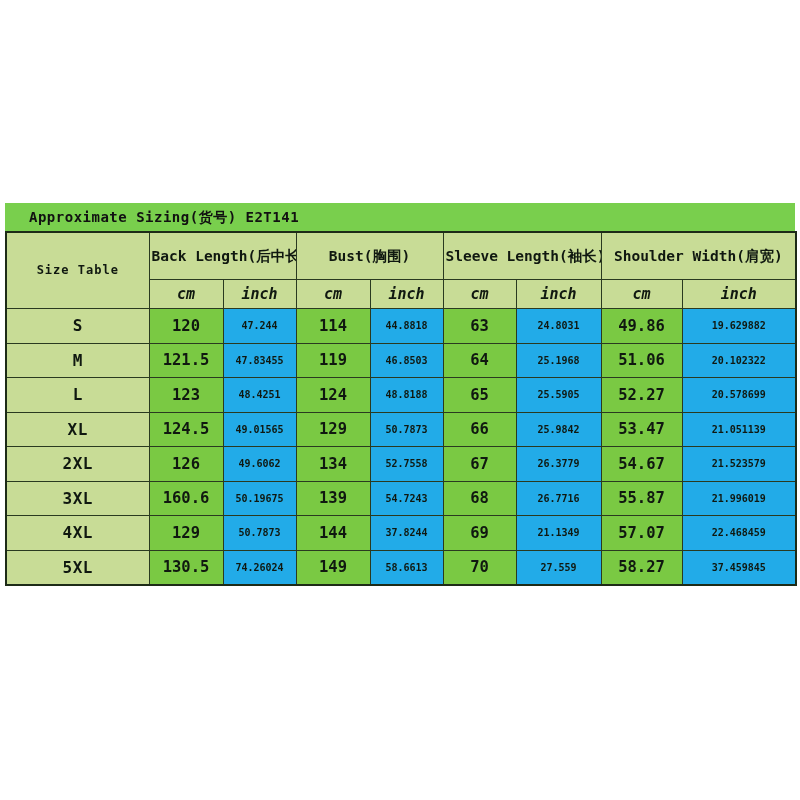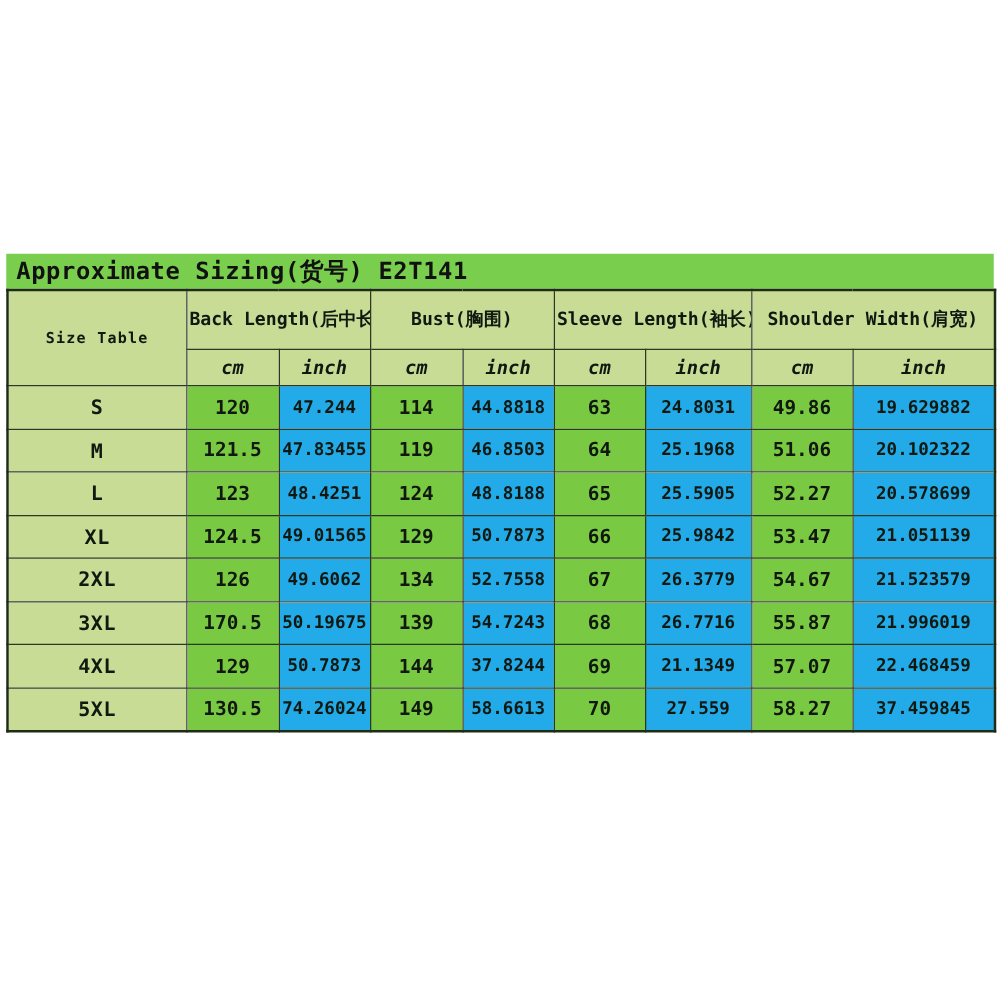--- a/index.html
+++ b/index.html
@@ -19,25 +19,25 @@
     position: absolute;
     left: 5px;
     top: 203px;
     width: 790px;
   }
 
   .title-band {
     background: #79cf4d;
     height: 28px;
     line-height: 28px;
-    padding-left: 8px;
+    padding-left: 24px;
     box-sizing: border-box;
     font-family: "DejaVu Sans Mono", monospace;
     font-weight: bold;
-    font-size: 19px;
+    font-size: 14px;
     color: #111111;
     letter-spacing: 0.5px;
     white-space: nowrap;
     overflow: hidden;
   }
 
   table.size-table {
     border-collapse: collapse;
     width: 790px;
     table-layout: fixed;
@@ -89,21 +89,21 @@
   .cm-cell {
     background: #7ac943;
     font-family: "DejaVu Serif", serif;
     font-size: 15.5px;
   }
 
   
   .inch-cell {
     background: #22abe8;
     font-family: "DejaVu Serif", serif;
-    font-size: 14px;
+    font-size: 10px;
   }
 
   tr.data-row td {
     height: 33.5px;
   }
 
   
   col.c-label  { width: 143px; }
   col.c-cm     { width: 74px;  }
   col.c-inch   { width: 73px;  }
@@ -203,21 +203,21 @@
           <td class="inch-cell">49.6062</td>
           <td class="cm-cell">134</td>
           <td class="inch-cell">52.7558</td>
           <td class="cm-cell">67</td>
           <td class="inch-cell">26.3779</td>
           <td class="cm-cell">54.67</td>
           <td class="inch-cell">21.523579</td>
         </tr>
         <tr class="data-row">
           <td class="rowlabel">3XL</td>
-          <td class="cm-cell">170.5</td>
+          <td class="cm-cell">160.6</td>
           <td class="inch-cell">50.19675</td>
           <td class="cm-cell">139</td>
           <td class="inch-cell">54.7243</td>
           <td class="cm-cell">68</td>
           <td class="inch-cell">26.7716</td>
           <td class="cm-cell">55.87</td>
           <td class="inch-cell">21.996019</td>
         </tr>
         <tr class="data-row">
           <td class="rowlabel">4XL</td>

